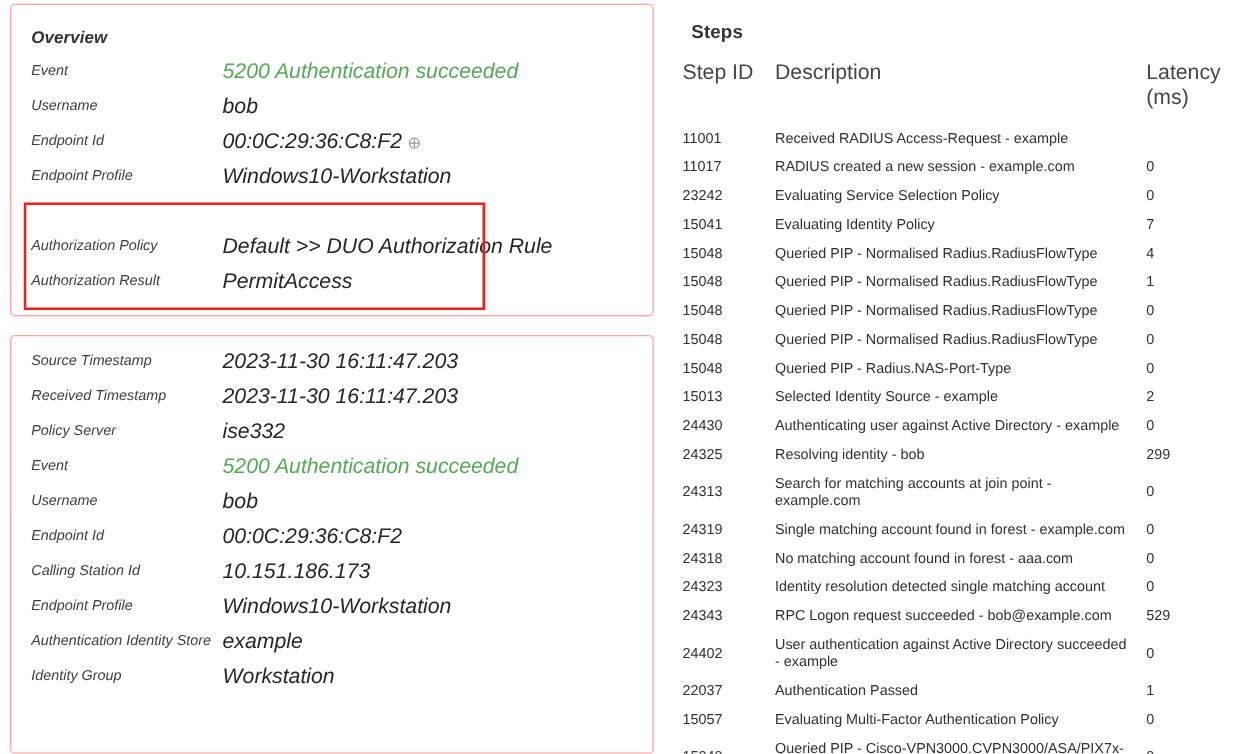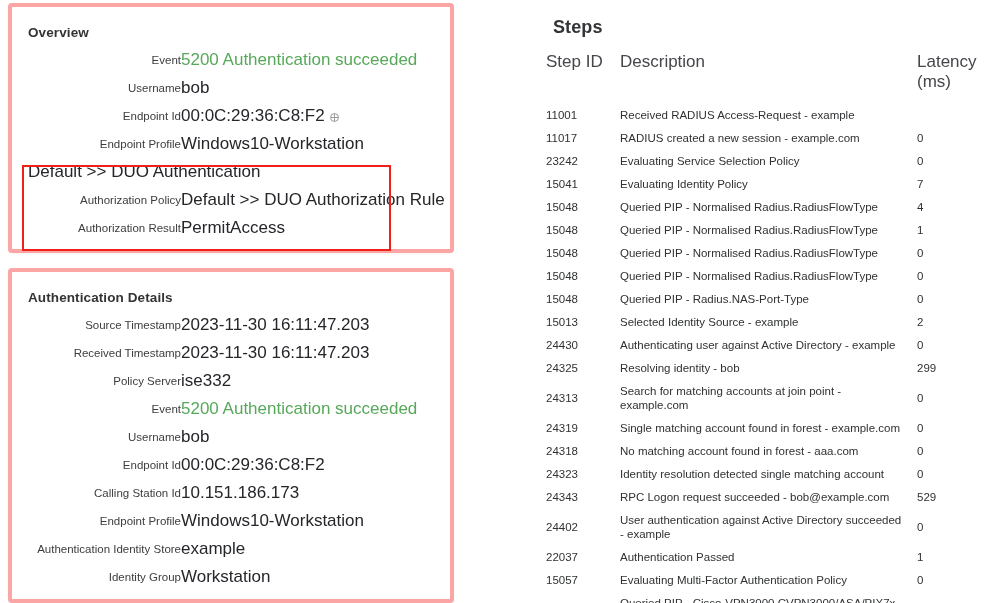--- a/index.html
+++ b/index.html
@@ -24,43 +24,44 @@
   .left-col {
     position: absolute;
     left: 8px;
     top: 3px;
     width: 477px;
     height: 600px;
   }
 
   .card {
     background: #ffffff;
-    border: 4px solid #fca5a5;
+    border: 1px solid #fca5a5;
     border-radius: 4px;
     box-shadow: 0 1px 2px rgba(0,0,0,0.05);
-    width: 446px;
+    width: 515px;
     position: relative;
+    font-style: italic;
   }
 
   #overview-card { height: 250px; }
 
   #auth-details-card {
     margin-top: 15px;
     height: 335px;
   }
 
   .card-title {
     font-size: 13.5px;
     font-weight: bold;
     color: #333436;
     letter-spacing: 0.1px;
     padding: 18px 0 0 16px;
   }
 
-  .kv-list { padding: 6px 0 0 0; text-align: right; }
+  .kv-list { padding: 6px 0 0 0; }
 
   .kv-row {
     display: flex;
     align-items: flex-start;
     padding: 0 0 0 16px;
     min-height: 28px;
   }
 
   .kv-label {
     width: 153px;
@@ -124,21 +125,21 @@
   
   .right-col {
     position: absolute;
     left: 530px;
     top: 0;
     width: 469px;
     height: 603px;
   }
 
   .steps-title {
-    font-size: 18px;
+    font-size: 15px;
     font-weight: bold;
     color: #333436;
     letter-spacing: 0.1px;
     padding: 17px 0 0 23px;
   }
 
   .steps-table {
     width: 469px;
     border-collapse: collapse;
     table-layout: fixed;
@@ -199,42 +200,38 @@
               <span class="round-glyph"></span>
             </div>
           </div>
           <div class="kv-row">
             <div class="kv-label">Endpoint Profile</div>
             <div class="kv-value">
               <span>Windows10-Workstation</span>
             </div>
           </div>
           <div class="kv-row">
-            <div class="kv-value">
-              <span>Default &gt;&gt; DUO Authentication</span>
-            </div>
           </div>
           <div class="kv-row">
             <div class="kv-label">Authorization Policy</div>
             <div class="kv-value">
               <span>Default &gt;&gt; DUO Authorization Rule</span>
             </div>
           </div>
           <div class="kv-row">
             <div class="kv-label">Authorization Result</div>
             <div class="kv-value">
               <span>PermitAccess</span>
             </div>
           </div>
         </div>
       <div class="red-box" id="overview-red-box"></div>
     </div>
 
     <div class="card" id="auth-details-card">
-      <div class="card-title">Authentication Details</div>
       <div class="kv-list" id="auth-rows">
           <div class="kv-row">
             <div class="kv-label">Source Timestamp</div>
             <div class="kv-value">
               <span>2023-11-30 16:11:47.203</span>
             </div>
           </div>
           <div class="kv-row">
             <div class="kv-label">Received Timestamp</div>
             <div class="kv-value">

